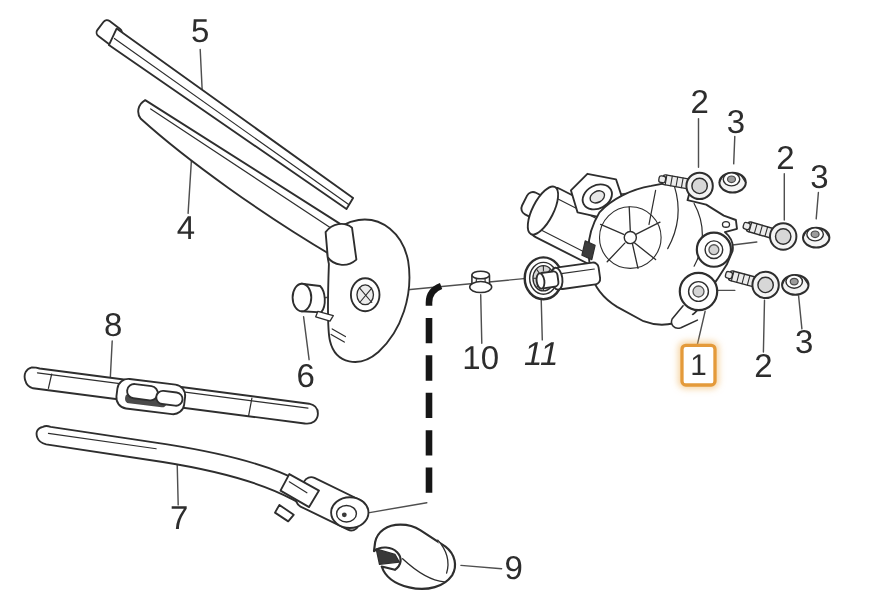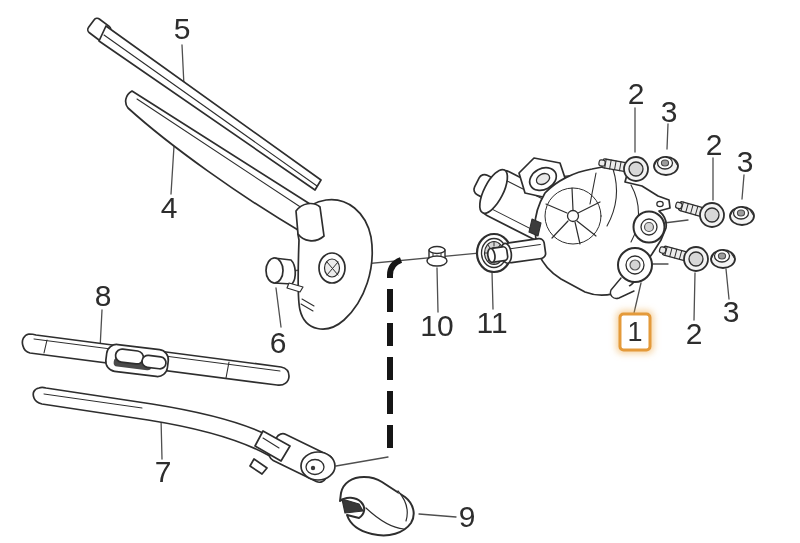--- a/index.html
+++ b/index.html
@@ -254,21 +254,21 @@
   </g>
 </svg>
 
 <div class="part-label" style="left: 182px; top: 29px;">5</div>
 <div class="part-label" style="left: 169px; top: 208px;">4</div>
 <div class="part-label" style="left: 103px; top: 296px;">8</div>
 <div class="part-label" style="left: 278px; top: 343px;">6</div>
 <div class="part-label" style="left: 163px; top: 472px;">7</div>
 <div class="part-label" style="left: 467px; top: 517px;">9</div>
 <div class="part-label" style="left: 437px; top: 326px;">10</div>
-<div class="part-label" style="left: 492px; top: 323px;">11</div>
+<div class="part-label" style="left: 492px; top: 323px; font-style: italic;">11</div>
 <div class="part-label selected" style="left: 635px; top: 332px;">1</div>
 <div class="part-label" style="left: 636px; top: 94px;">2</div>
 <div class="part-label" style="left: 669px; top: 112px;">3</div>
 <div class="part-label" style="left: 714px; top: 145px;">2</div>
 <div class="part-label" style="left: 745px; top: 162px;">3</div>
 <div class="part-label" style="left: 694px; top: 334px;">2</div>
 <div class="part-label" style="left: 731px; top: 312px;">3</div>
 
 </div>
 

